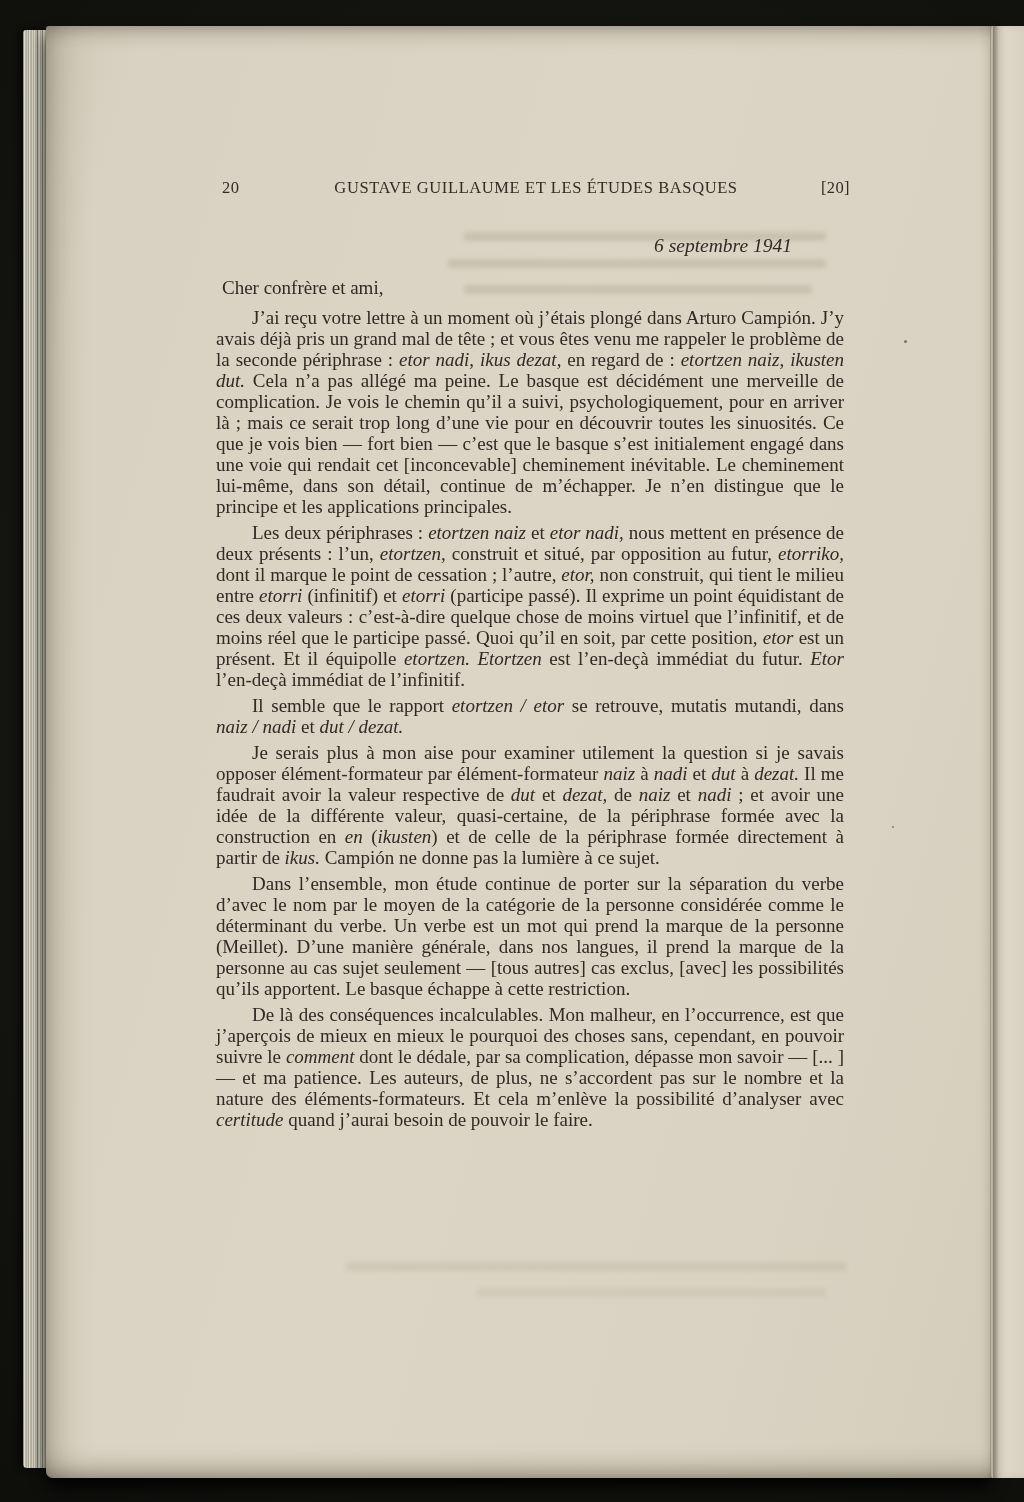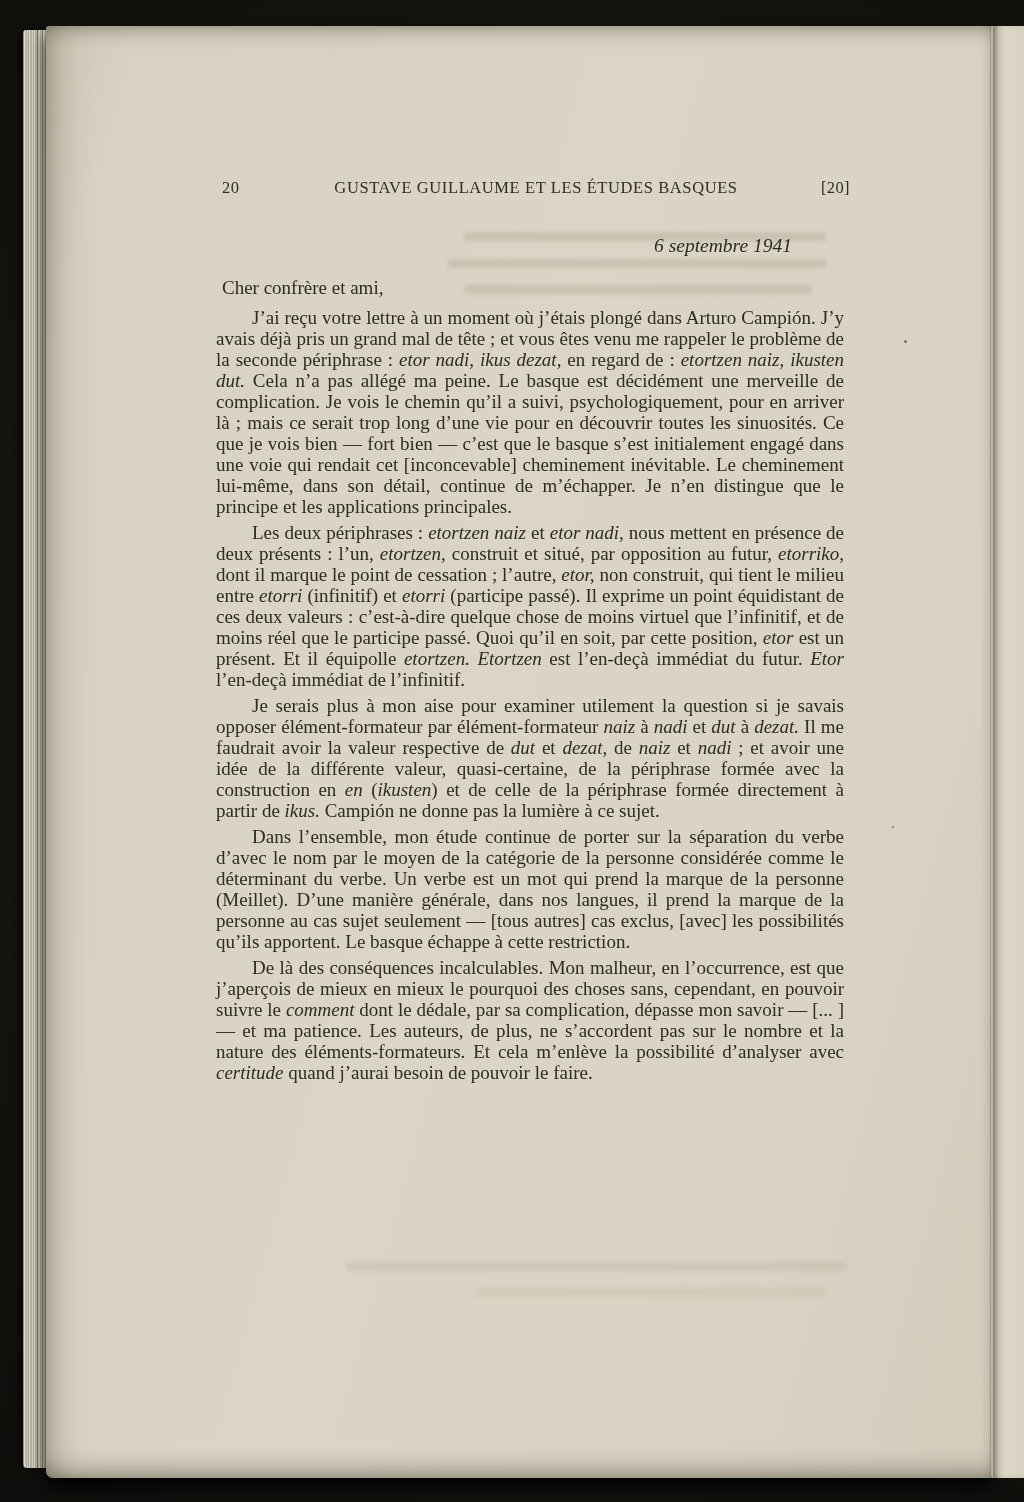--- a/index.html
+++ b/index.html
@@ -169,20 +169,21 @@
     <div class="show-through st-d"></div>
     <div class="show-through st-e"></div>
 
     <div class="letter-date">6 septembre 1941</div>
 
     <div class="salutation">Cher confrère et ami,</div>
 
     <div class="letter-body" id="letter-body">
         <p><span>J’ai reçu votre lettre à un moment où j’étais plongé dans Arturo Campión. J’y avais déjà pris un grand mal de tête&nbsp;; et vous êtes venu me rappeler le problème de la seconde périphrase&nbsp;: </span><span class="it">etor nadi, ikus dezat,</span><span> en regard de&nbsp;: </span><span class="it">etortzen naiz, ikusten dut.</span><span> Cela n’a pas allégé ma peine. Le basque est décidément une merveille de complication. Je vois le chemin qu’il a suivi, psychologiquement, pour en arriver là&nbsp;; mais ce serait trop long d’une vie pour en découvrir toutes les sinuosités. Ce que je vois bien — fort bien — c’est que le basque s’est initialement engagé dans une voie qui rendait cet [inconcevable] cheminement inévitable. Le cheminement lui-même, dans son détail, continue de m’échapper. Je n’en distingue que le principe et les applications principales.</span></p>
         <p><span>Les deux périphrases&nbsp;: </span><span class="it">etortzen naiz</span><span> et </span><span class="it">etor nadi,</span><span> nous mettent en présence de deux présents&nbsp;: l’un, </span><span class="it">etortzen,</span><span> construit et situé, par opposition au futur, </span><span class="it">etorriko,</span><span> dont il marque le point de cessation&nbsp;; l’autre, </span><span class="it">etor,</span><span> non construit, qui tient le milieu entre </span><span class="it">etorri</span><span> (infinitif) et </span><span class="it">etorri</span><span> (participe passé). Il exprime un point équidistant de ces deux valeurs&nbsp;: c’est-à-dire quelque chose de moins virtuel que l’infinitif, et de moins réel que le participe passé. Quoi qu’il en soit, par cette position, </span><span class="it">etor</span><span> est un présent. Et il équipolle </span><span class="it">etortzen. Etortzen</span><span> est l’en-deçà immédiat du futur. </span><span class="it">Etor</span><span> l’en-deçà immédiat de l’infinitif.</span></p>
+        <p><span>Il semble que le rapport </span><span class="it">etortzen / etor</span><span> se retrouve, mutatis mutandi, dans </span><span class="it">naiz / nadi</span><span> et </span><span class="it">dut / dezat.</span></p>
         <p><span>Je serais plus à mon aise pour examiner utilement la question si je savais opposer élément-formateur par élément-formateur </span><span class="it">naiz</span><span> à </span><span class="it">nadi</span><span> et </span><span class="it">dut</span><span> à </span><span class="it">dezat.</span><span> Il me faudrait avoir la valeur respective de </span><span class="it">dut</span><span> et </span><span class="it">dezat,</span><span> de </span><span class="it">naiz</span><span> et </span><span class="it">nadi</span><span>&nbsp;; et avoir une idée de la différente valeur, quasi-certaine, de la périphrase formée avec la construction en </span><span class="it">en</span><span> (</span><span class="it">ikusten</span><span>) et de celle de la périphrase formée directement à partir de </span><span class="it">ikus.</span><span> Campión ne donne pas la lumière à ce sujet.</span></p>
         <p><span>Dans l’ensemble, mon étude continue de porter sur la séparation du verbe d’avec le nom par le moyen de la catégorie de la personne considérée comme le déterminant du verbe. Un verbe est un mot qui prend la marque de la personne (Meillet). D’une manière générale, dans nos langues, il prend la marque de la personne au cas sujet seulement — [tous autres] cas exclus, [avec] les possibilités qu’ils apportent. Le basque échappe à cette restriction.</span></p>
         <p><span>De là des conséquences incalculables. Mon malheur, en l’occurrence, est que j’aperçois de mieux en mieux le pourquoi des choses sans, cependant, en pouvoir suivre le </span><span class="it">comment</span><span> dont le dédale, par sa complication, dépasse mon savoir — [...&nbsp;] — et ma patience. Les auteurs, de plus, ne s’accordent pas sur le nombre et la nature des éléments-formateurs. Et cela m’enlève la possibilité d’analyser avec </span><span class="it">certitude</span><span> quand j’aurai besoin de pouvoir le faire.</span></p>
       </div>
 
     <span class="speck speck-1"></span>
     <span class="speck speck-2"></span>
   </div>
 
   <div class="crease-highlight"></div>

